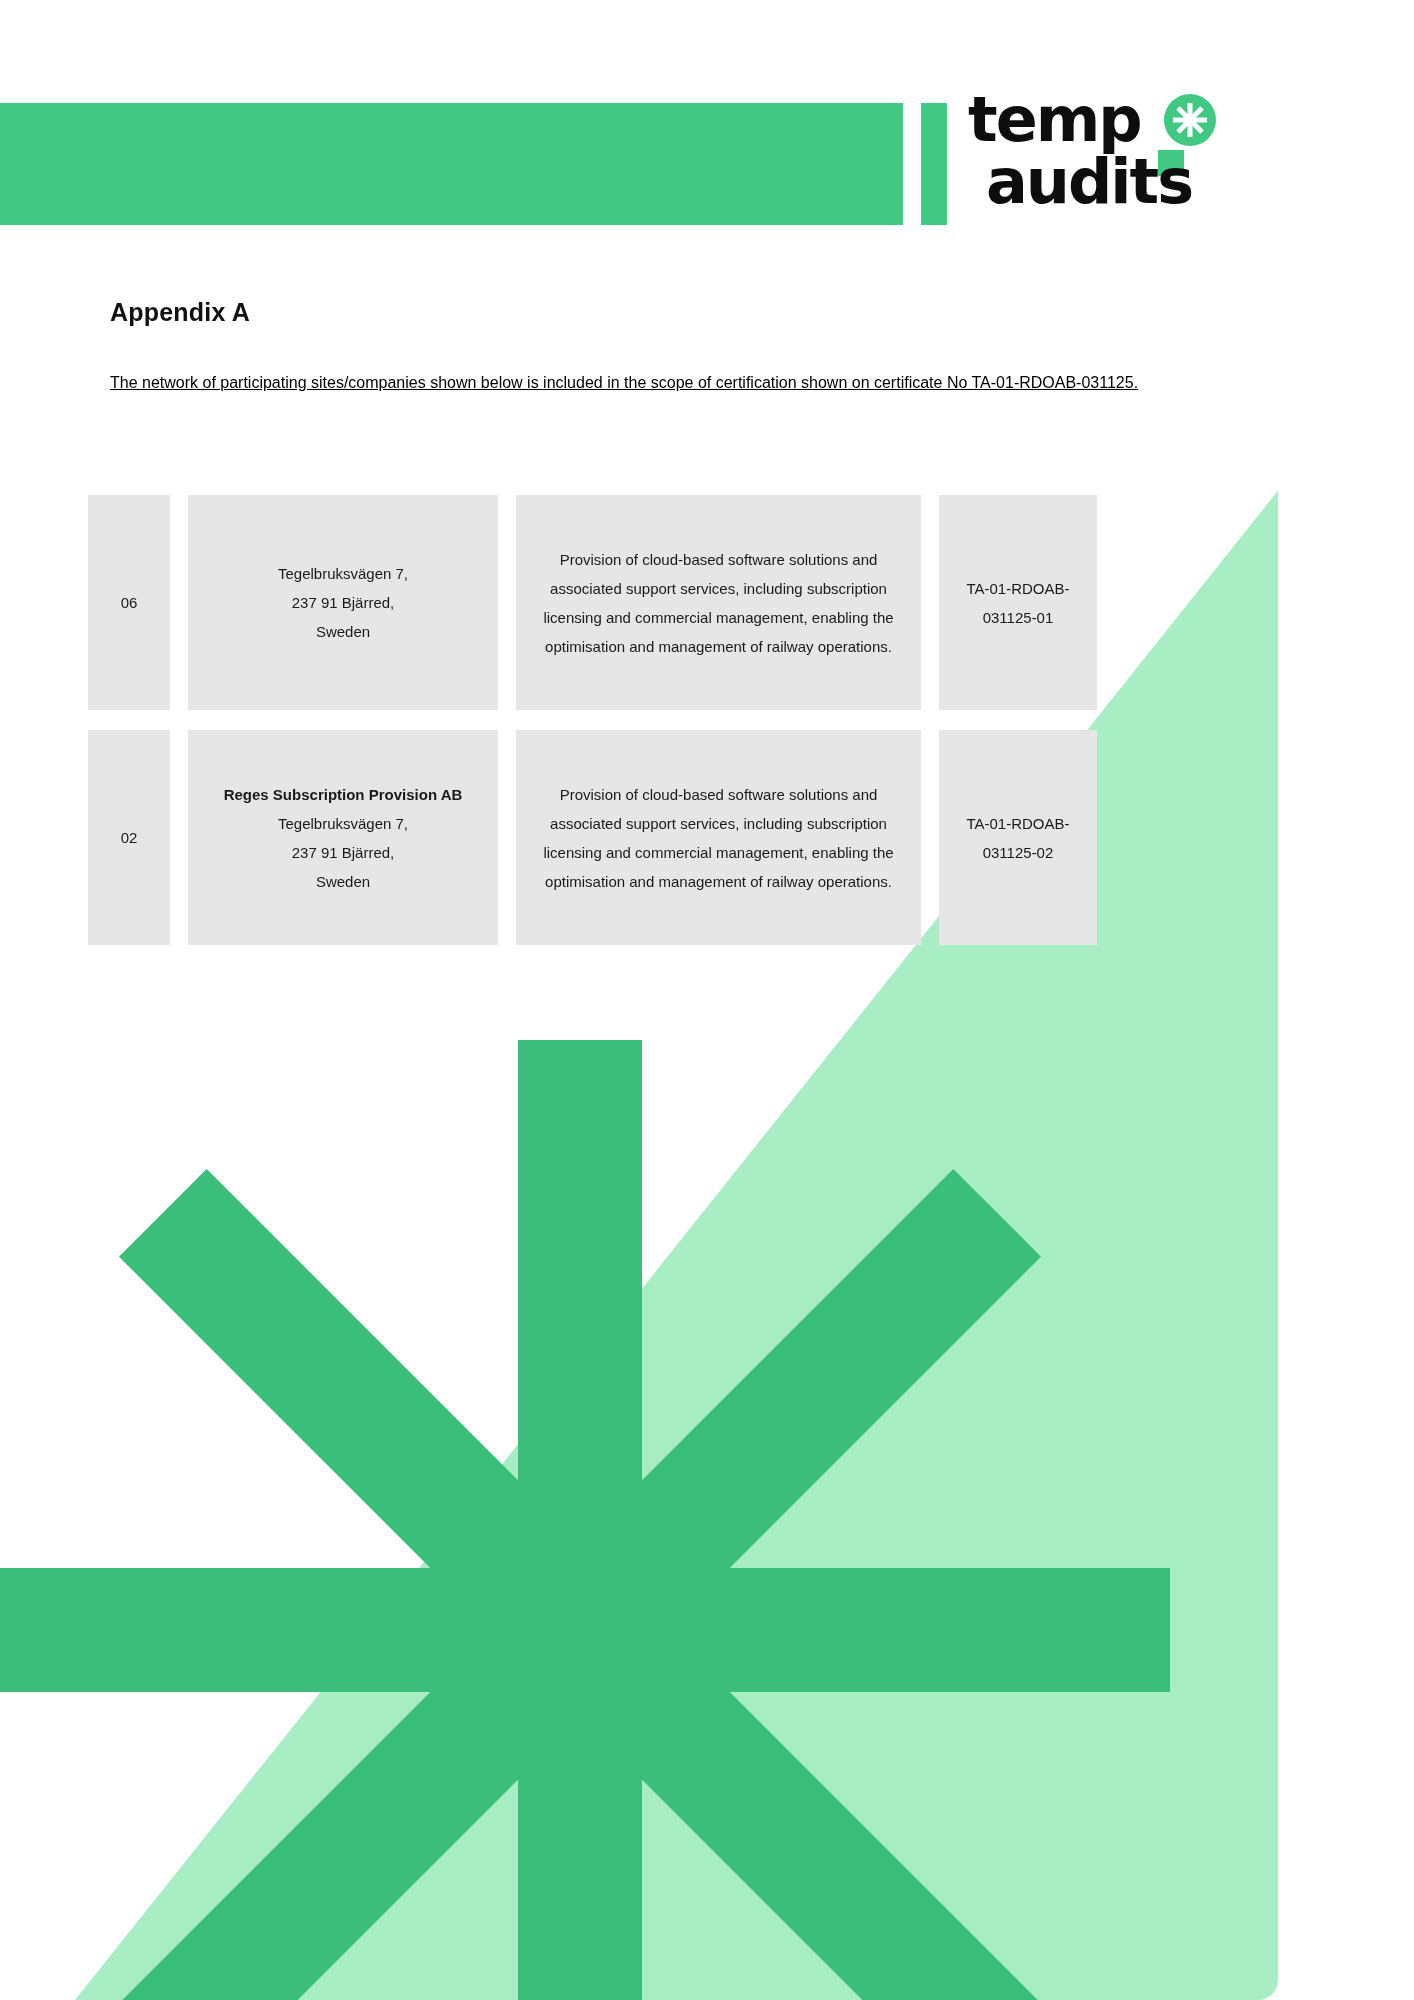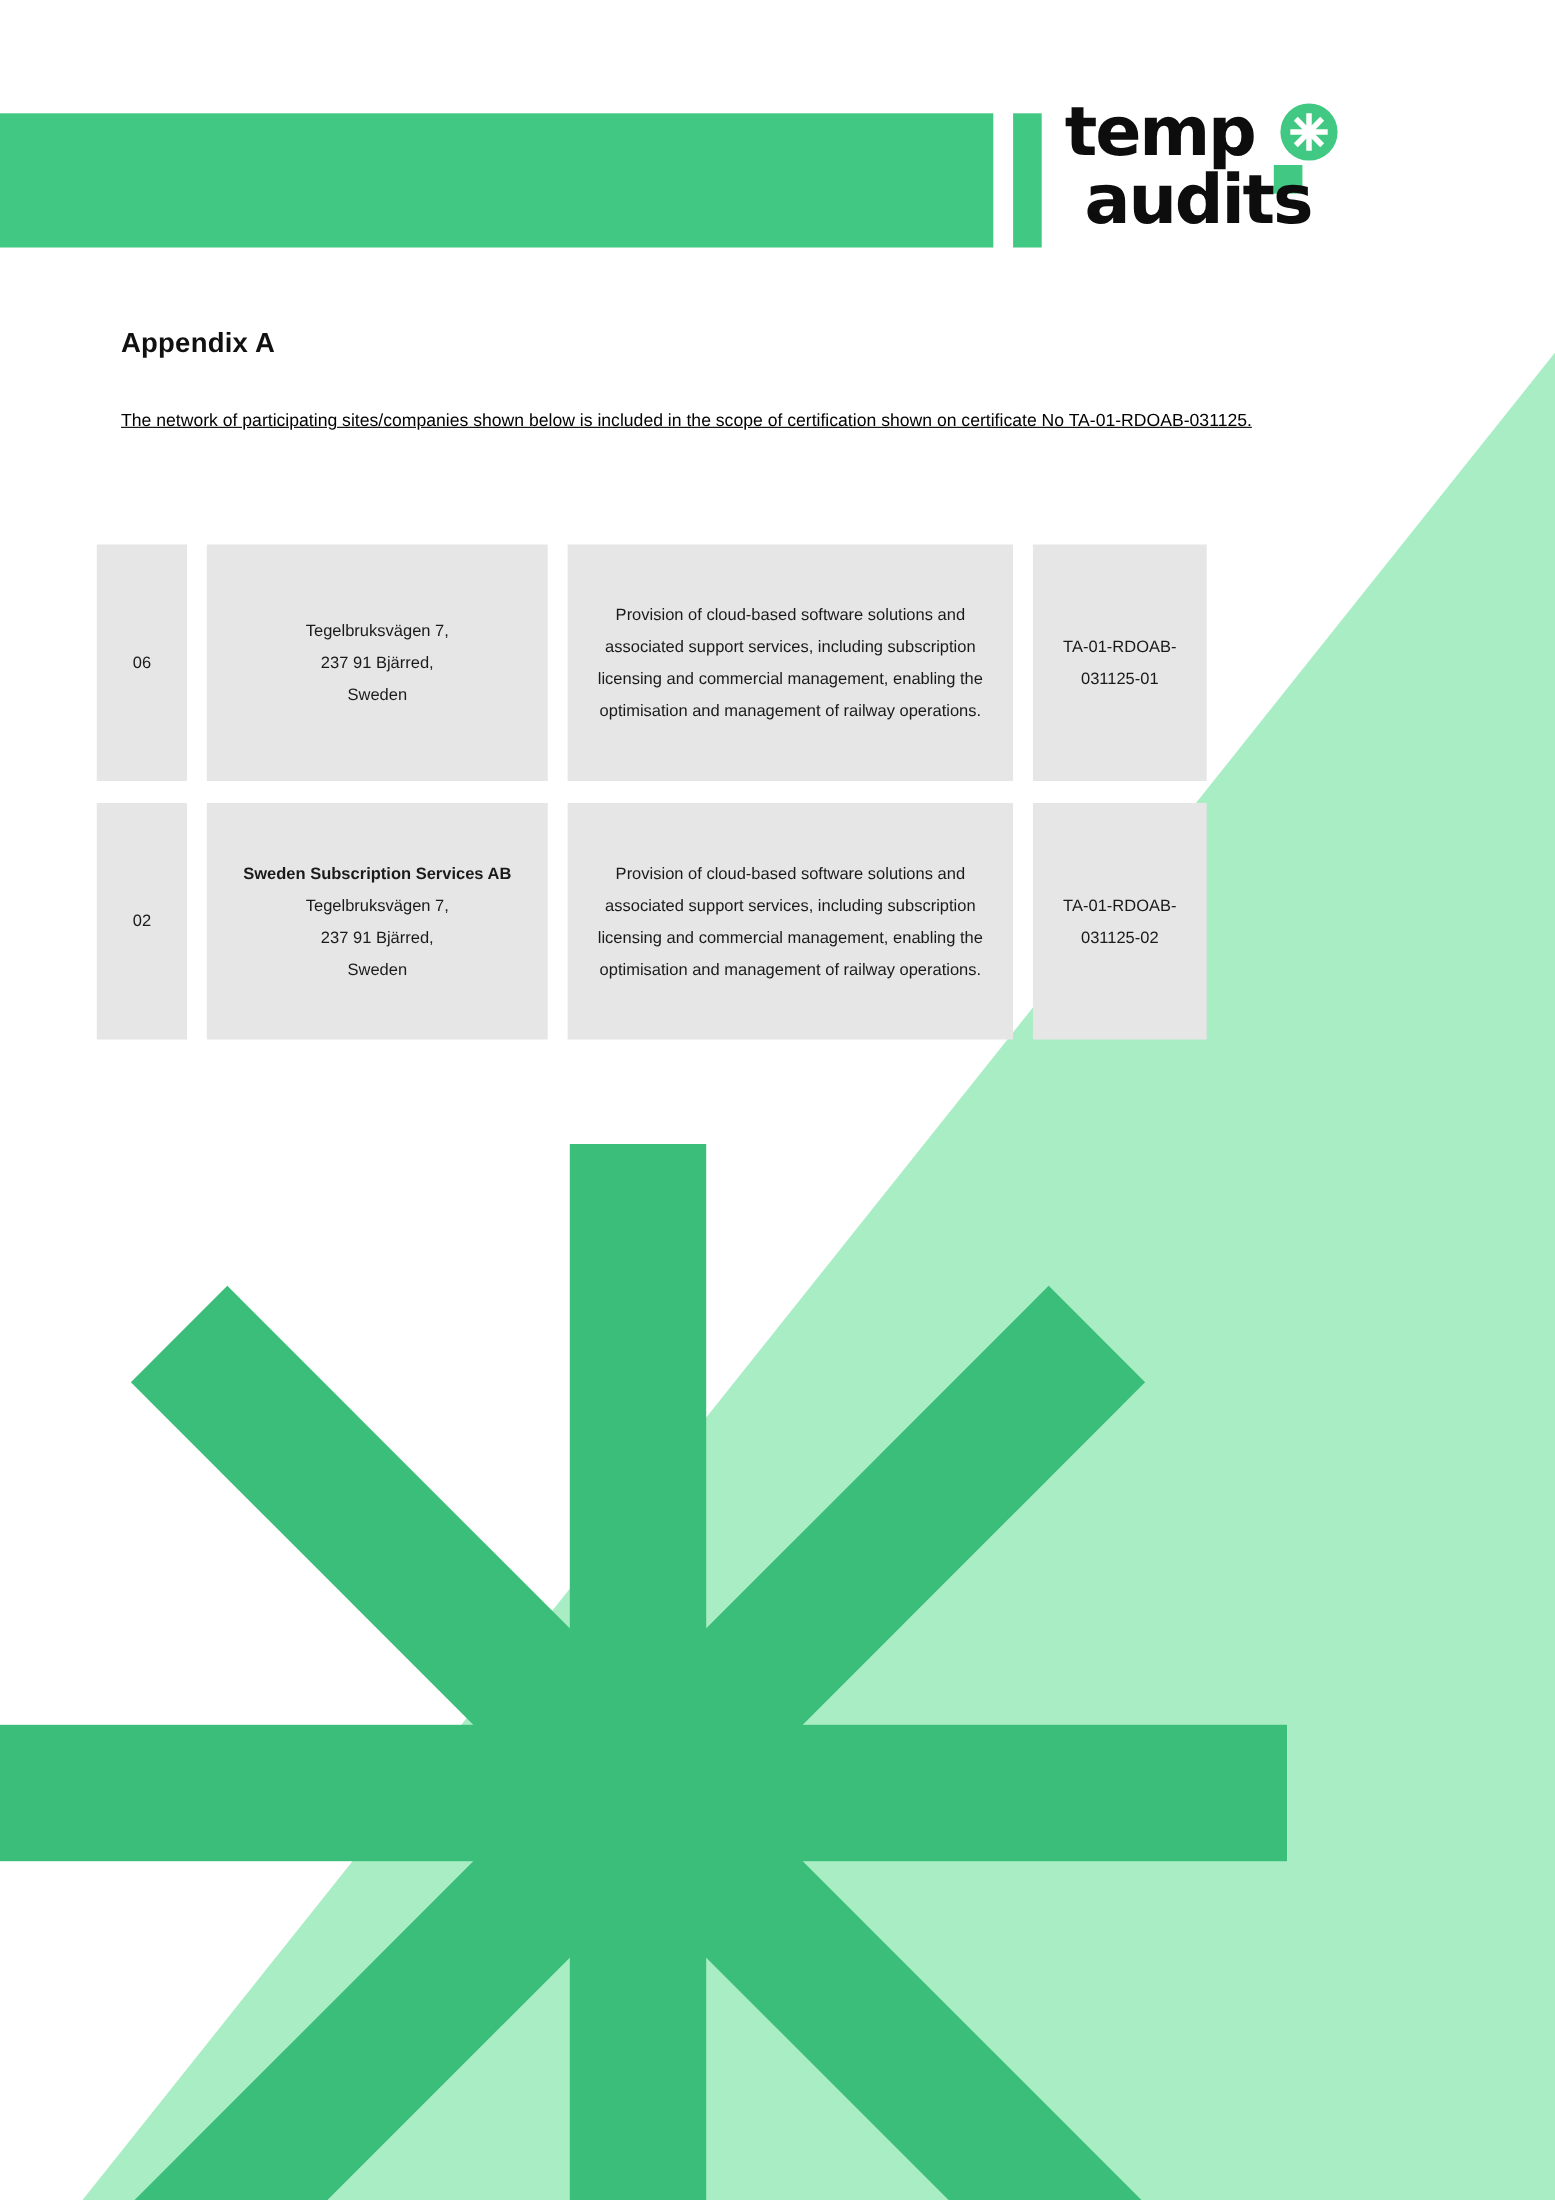--- a/index.html
+++ b/index.html
@@ -2,21 +2,21 @@
 <html><head>
 <meta charset="utf-8">
 <style>
   * { box-sizing: border-box; margin: 0; padding: 0; }
   html, body {
     width: 1414px; height: 2000px;
     background: #ffffff;
     font-family: "Liberation Sans", sans-serif;
     overflow: hidden;
   }
-  .page { position: relative; width: 1414px; height: 2000px; background:#fff; overflow:hidden; }
+  .page { position: relative; width: 1278px; height: 2000px; background:#fff; overflow:hidden;border-radius:20px; }
 
   
   .bg-layer { position:absolute; inset:0; overflow:hidden; z-index:0; }
   .bg-wedge {
     position:absolute; left:0; top:0; width:1414px; height:2000px;
     background:#A8EDC4;
     clip-path: polygon(1414px 320px, 1414px 2000px, 75px 2000px);
   }
   .bg-star { position:absolute; left:0; top:0; width:1414px; height:2000px; }
 
@@ -139,21 +139,21 @@
           </span>
         </div>
         <div class="cell c-scope">Provision of cloud-based software solutions and associated support services, including subscription licensing and commercial management, enabling the optimisation and management of railway operations.</div>
         <div class="cell c-cert">TA-01-RDOAB-031125-01</div>
       </div>
 
       <div class="trow data-row r2">
         <div class="cell c-site">02</div>
         <div class="cell c-addr">
           <span>
-            <span class="addr-company">Sweden Subscription Services AB</span><span>Tegelbruksvägen 7,<br>237 91 Bjärred,<br>Sweden</span>
+            <span class="addr-company">Reges Subscription Provision AB</span><span>Tegelbruksvägen 7,<br>237 91 Bjärred,<br>Sweden</span>
           </span>
         </div>
         <div class="cell c-scope">Provision of cloud-based software solutions and associated support services, including subscription licensing and commercial management, enabling the optimisation and management of railway operations.</div>
         <div class="cell c-cert">TA-01-RDOAB-031125-02</div>
       </div>
 
     </div>
   </div>
 </div>
 

